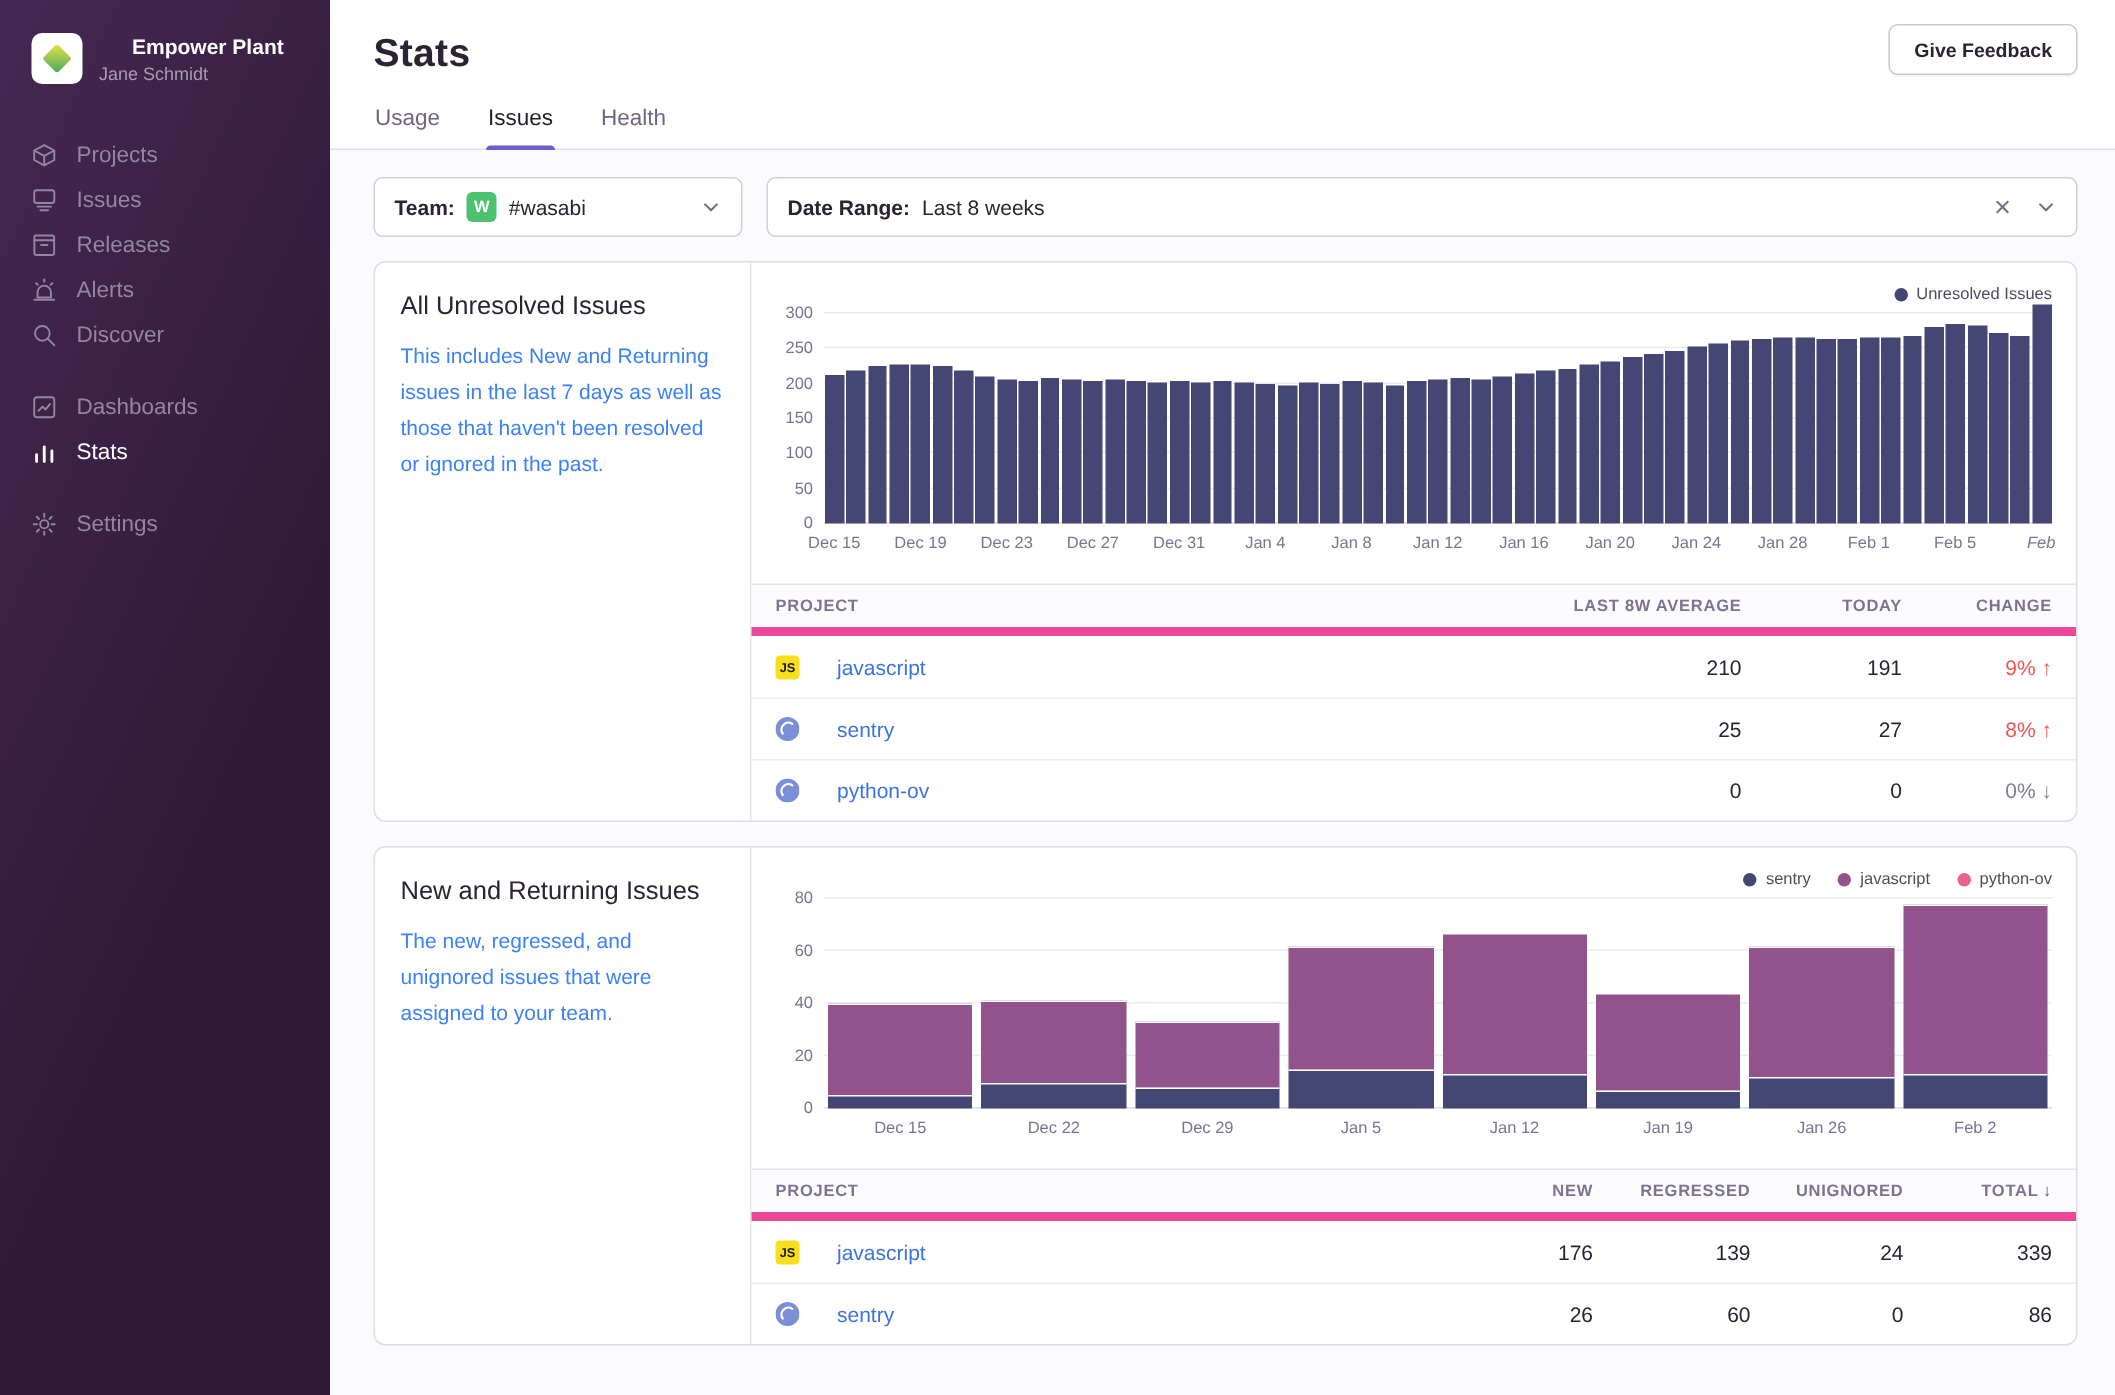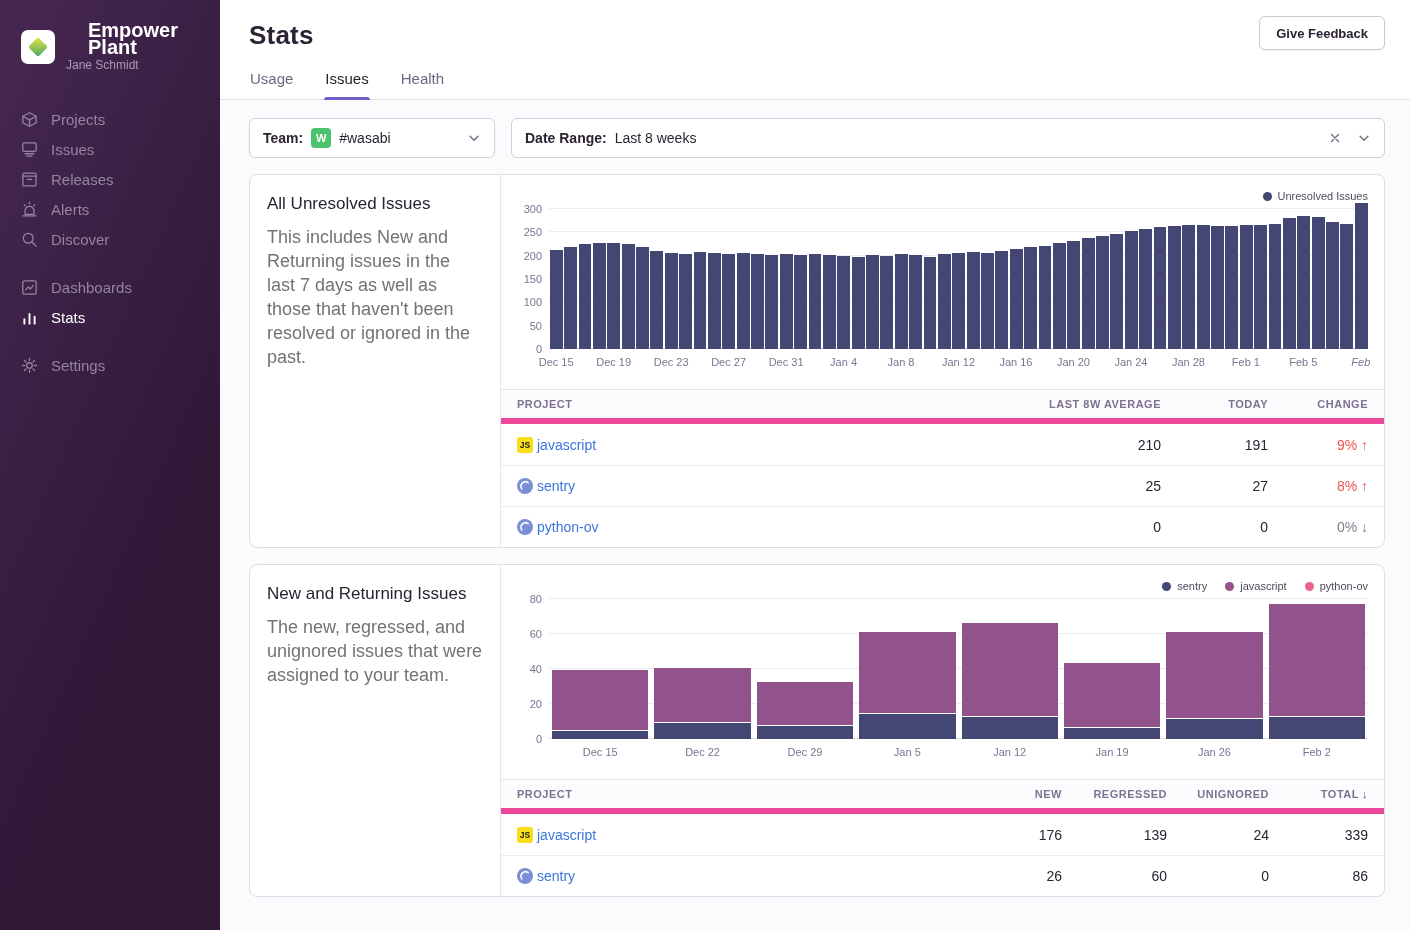--- a/index.html
+++ b/index.html
@@ -14,21 +14,21 @@
   
   .sidebar {
     flex: 0 0 220px; width: 220px; height: 100%;
     background: linear-gradient(294deg, #2f1937 35%, #452650 95%);
     color: #9386a0;
     display: flex; flex-direction: column;
   }
   .logo-row { display: flex; align-items: center; gap: 11px; padding: 22px 14px 6px 21px; cursor: pointer; }
   .logo-badge { width: 34px; height: 34px; background: #fff; border-radius: 7px; display: flex; align-items: center; justify-content: center; flex: 0 0 34px; }
   .logo-diamond { width: 14px; height: 14px; transform: rotate(45deg); border-radius: 2px; background: linear-gradient(135deg, #e9e347, #46a862); }
-  .org-name { color: #fff; font-weight: bold; font-size: 20px; line-height: 17px; padding-left: 22px; }
+  .org-name { color: #fff; font-weight: bold; font-size: 14px; line-height: 17px; padding-left: 22px; }
   .user-name { color: #a79bb2; font-size: 12px; margin-top: 2px; }
   .nav { display: flex; flex-direction: column; margin-top: 26px; }
   .nav.nav-gap { margin-top: 18px; }
   .nav-item { display: flex; align-items: center; gap: 13px; padding: 6.5px 21px; font-size: 15px; color: #9386a0; cursor: pointer; }
   .nav-item.active { color: #ffffff; }
   .nav-icon { width: 17px; height: 17px; display: flex; align-items: center; justify-content: center; }
   .nav-icon svg { display: block; }
 
   
   .main { flex: 1; min-width: 0; display: flex; flex-direction: column; }
@@ -59,21 +59,21 @@
   .filter-range { flex: 1; }
   .filter-label { font-weight: bold; }
   .team-badge { width: 20px; height: 20px; border-radius: 4px; background: #4cc26e; color: #fff; font-size: 11px; font-weight: bold; display: flex; align-items: center; justify-content: center; }
   .ctrl-right { margin-left: auto; display: flex; align-items: center; gap: 15px; color: #756a82; }
   .ctrl-right span { display: flex; }
 
   
   .panel { margin-top: 16px; background: #fff; border: 1px solid #e0dce4; border-radius: 8px; display: flex; overflow: hidden; }
   .panel-desc { flex: 0 0 251px; border-right: 1px solid #e8e4ec; padding: 19px 17px; }
   .panel-title { font-size: 17px; font-weight: normal; color: #2b2233; }
-  .panel-text { margin-top: 11px; font-size: 18px; line-height: 24px; color: #737373; }
+  .panel-text { margin-top: 11px; font-size: 14px; line-height: 24px; color: #3b82f6; }
   .panel-main { flex: 1; min-width: 0; display: flex; flex-direction: column; }
 
   
   .chart { padding: 12px 16px 0; }
   .legend { display: flex; justify-content: flex-end; align-items: center; gap: 18px; height: 18px; margin-bottom: 4px; }
   .legend-item { display: flex; align-items: center; gap: 6px; font-size: 11px; color: #524a5c; cursor: pointer; }
   .legend-dot { width: 9px; height: 9px; border-radius: 50%; }
   .chart-body { display: flex; }
   .y-axis { flex: 0 0 32px; width: 32px; position: relative; }
   .y-tick { position: absolute; right: 7px; font-size: 11px; color: #7d7391; transform: translateY(50%); }
@@ -88,21 +88,21 @@
   .x-label { position: absolute; top: 7px; transform: translateX(-50%); font-size: 11px; color: #7d7391; white-space: nowrap; }
 
   
   .table { border-top: 1px solid #e6e2ea; margin-top: 16px; }
   .thead { display: grid; align-items: center; height: 34px; padding: 0 16px; font-size: 11px; font-weight: bold; letter-spacing: 0.5px; color: #7d7391; border-bottom: 6px solid #ec4899; background: #fcfbfd; }
   .t1 { grid-template-columns: 1fr 210px 107px 100px; }
   .t2 { grid-template-columns: 1fr 110px 105px 102px 99px; }
   .trow { display: grid; align-items: center; height: 41px; padding: 0 16px; font-size: 14px; }
   .trow + .trow { border-top: 1px solid #edeaf0; }
   .col-right, .num { text-align: right; }
-  .proj { display: flex; align-items: flex-start; gap: 4px; min-width: 0; }
+  .proj { display: flex; align-items: flex-start; gap: 25px; min-width: 0; }
   .link { color: #3d74db; cursor: pointer; }
   .pi { width: 16px; height: 16px; flex: 0 0 16px; display: flex; align-items: center; justify-content: center; }
   .pi-js { background: #f7df1e; border-radius: 3px; color: #1c1a17; font-size: 8.5px; font-weight: bold; }
   .change.negative { color: #ef5352; }
   .change.muted { color: #867e92; }
   .sort { margin-left: 3px; color: #57506b; }
   .thead .sortable { cursor: pointer; }
 </style>
 </head>
 <body>

